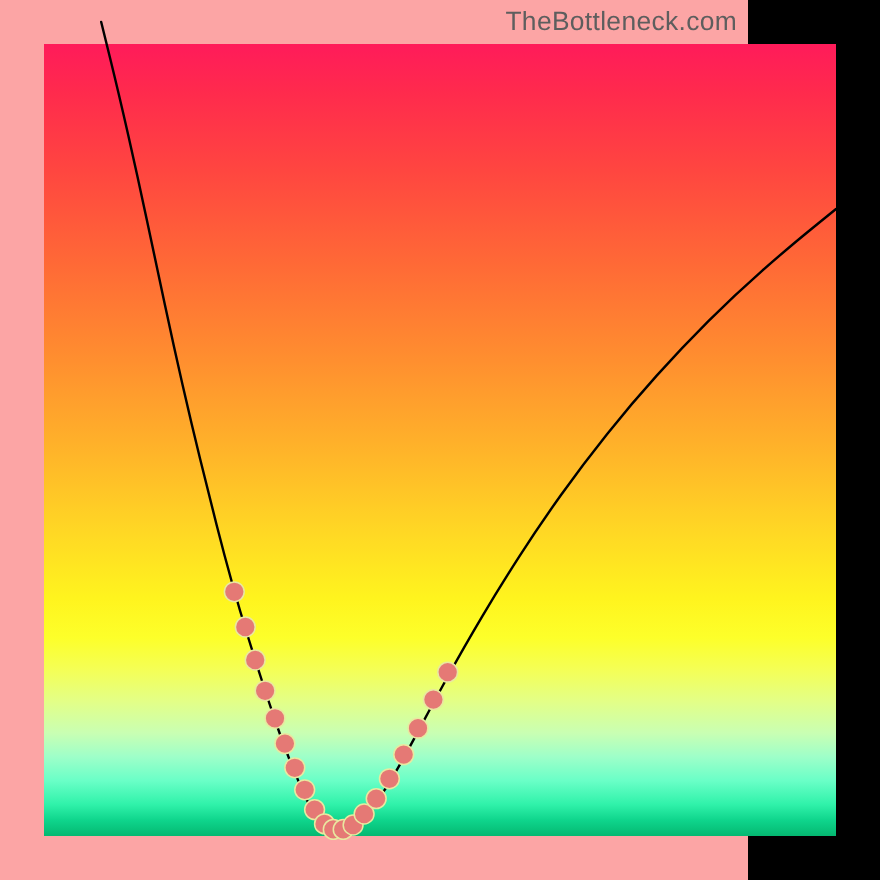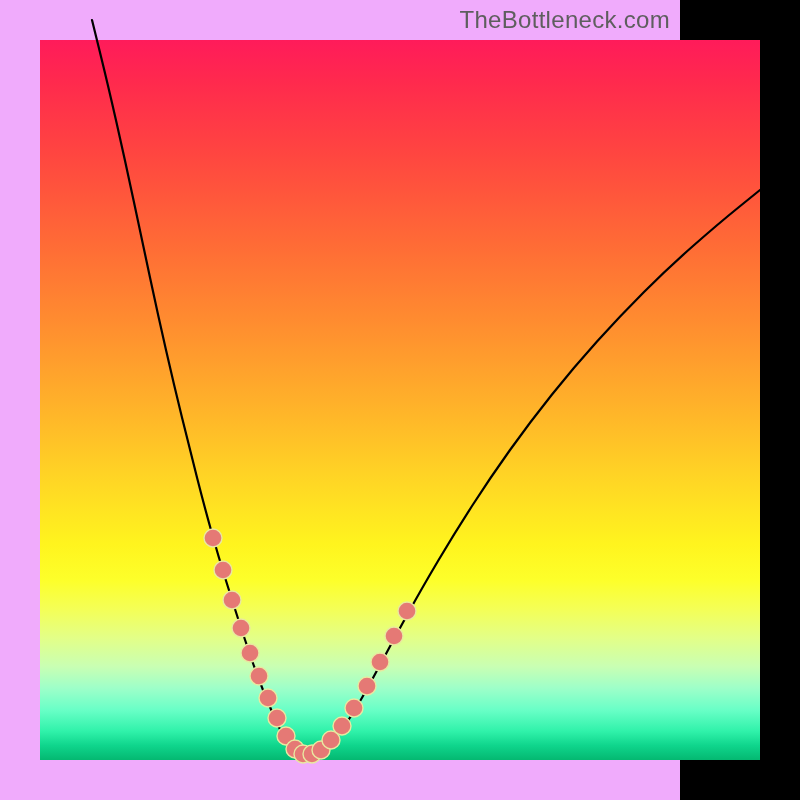--- a/index.html
+++ b/index.html
@@ -8,21 +8,21 @@
     width: 800px;
     height: 800px;
     background: #000;
     overflow: hidden;
     font-family: -apple-system, BlinkMacSystemFont, "Segoe UI", Arial, sans-serif;
   }
   .canvas-wrap {
     position: relative;
     width: 680px;
     height: 800px;
-    background: #f0abfc;
+    background: #fca5a5;
   }
   .gradient-panel {
     position: absolute;
     left: 40px;
     top: 40px;
     width: 720px;
     height: 720px;
     
     background: linear-gradient(
       to bottom,

